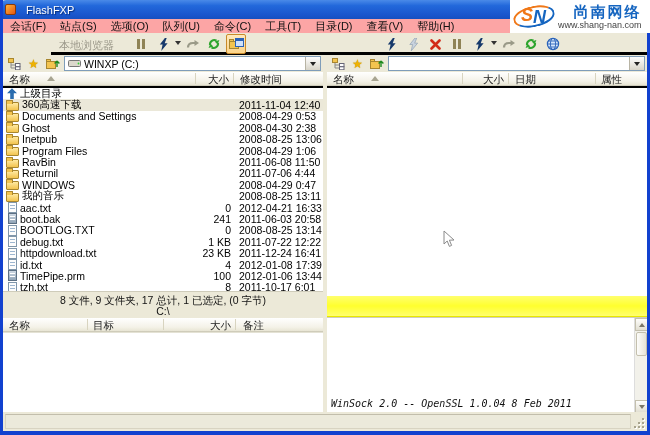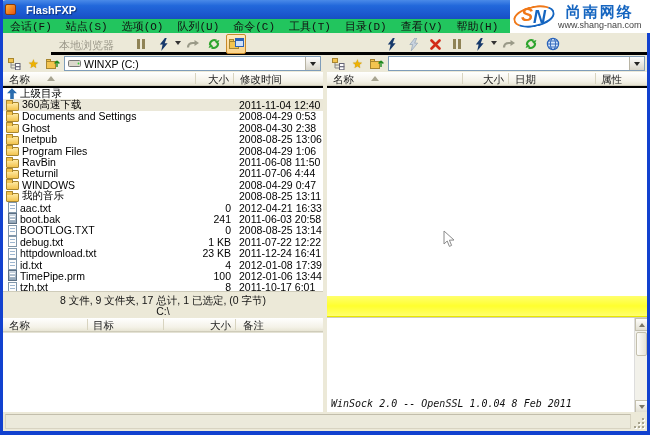--- a/index.html
+++ b/index.html
@@ -11,35 +11,35 @@
   .win-border { position:absolute; background:#1241cf; z-index:30; }
   #border-left { left:0; top:0; width:3px; height:435px; }
   #border-right { right:0; top:0; width:3px; height:435px; }
   #border-bottom { left:0; bottom:0; width:650px; height:4px; }
 
   #titlebar { position:absolute; left:0; top:0; width:650px; height:19px;
     background:linear-gradient(180deg,#4a8ae8 0%, #2268db 30%, #1a55cc 80%, #1650c0 100%);
     border-radius:6px 0 0 0; display:flex; align-items:center; padding:0 5px; z-index:5; }
   #title-icon { width:11px; height:11px; margin-right:4px; background:linear-gradient(135deg,#ffb53a,#e85510);
     border:1px solid #8a3a08; border-radius:2px; }
-  #title-text { color:#fff; font-size:11px; font-weight:bold; text-shadow:1px 1px 1px #0a2f7a;padding-left:6px; }
+  #title-text { color:#fff; font-size:11px; font-weight:normal; text-shadow:1px 1px 1px #0a2f7a;padding-left:6px; }
 
   #brand { position:absolute; right:0; top:0; width:140px; height:33px; background:#fff; z-index:40;
     display:flex; align-items:center; padding:2px 3px 2px 2px; }
   #brand-swoosh { position:relative; width:46px; height:26px; flex:none; }
   #brand-swoosh .oval { position:absolute; left:1px; top:2px; width:42px; height:21px; border-radius:50%;
     border:2px solid #f07818; border-right-color:#1565c0; border-bottom-color:#1565c0; transform:rotate(-12deg); }
   #brand-swoosh .s { position:absolute; left:9px; top:1px; font-size:18px; font-weight:bold; font-style:italic; color:#f07818; }
   #brand-swoosh .n { position:absolute; left:21px; top:3px; font-size:18px; font-weight:bold; font-style:italic; color:#1565c0; }
-  #brand-text { display:flex; flex-direction:column; align-items:center; line-height:1; }
+  #brand-text { display:flex; flex-direction:column; align-items:flex-end; line-height:1; }
   #brand-name { font-size:15px; font-weight:bold; color:#1565c0; letter-spacing:2px; }
   #brand-url { font-size:9px; color:#444; margin-top:2px; }
 
-  #menubar { position:absolute; left:3px; top:19px; width:510px; height:14px; background:#22c55e;
-    display:flex; align-items:center; font-size:11px; color:#111;font-family:Liberation Mono, monospace; }
+  #menubar { position:absolute; left:3px; top:19px; width:510px; height:14px; background:#fca5a5;
+    display:flex; align-items:center; font-size:11px; color:#111; }
   .menu-item { padding:0 7px; cursor:default; }
 
   #toolbar { position:absolute; left:3px; top:33px; width:644px; height:22px; background:#ece9d8;
     border-bottom:3px solid #000000;margin-left:48px; }
   #local-browser-label { position:absolute; left:8px; top:5px; font-size:11px; color:#9b988a; }
   .tbtn { position:absolute; top:1px; width:20px; height:20px; display:flex; align-items:center; justify-content:center;
     background:transparent; border:1px solid transparent; }
   .tbtn.pressed { background:linear-gradient(180deg,#ffe9bd,#fbd489); border:1px solid #c88a2a; border-radius:2px; }
   .i-pause { width:8px; height:10px; border-left:3px solid #8f8356; border-right:3px solid #8f8356; }
   .dd-arrow { position:absolute; top:8px; width:0; height:0; border-left:3px solid transparent;

